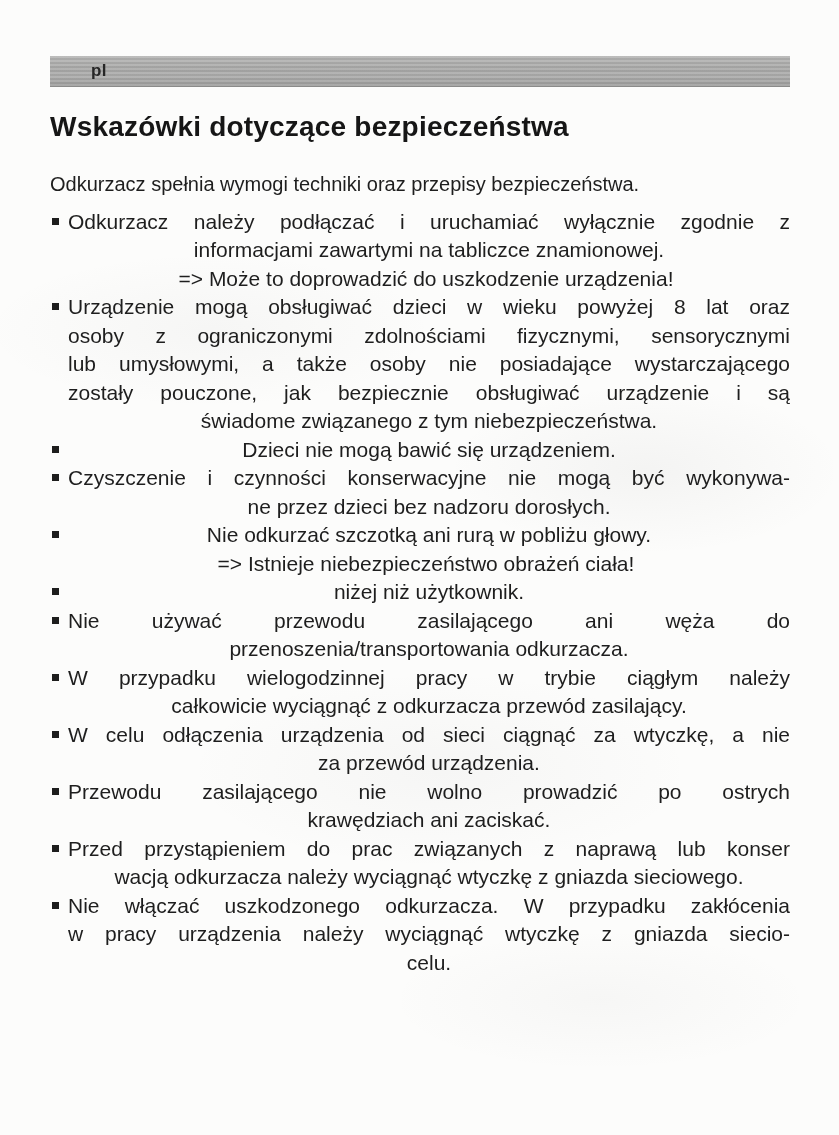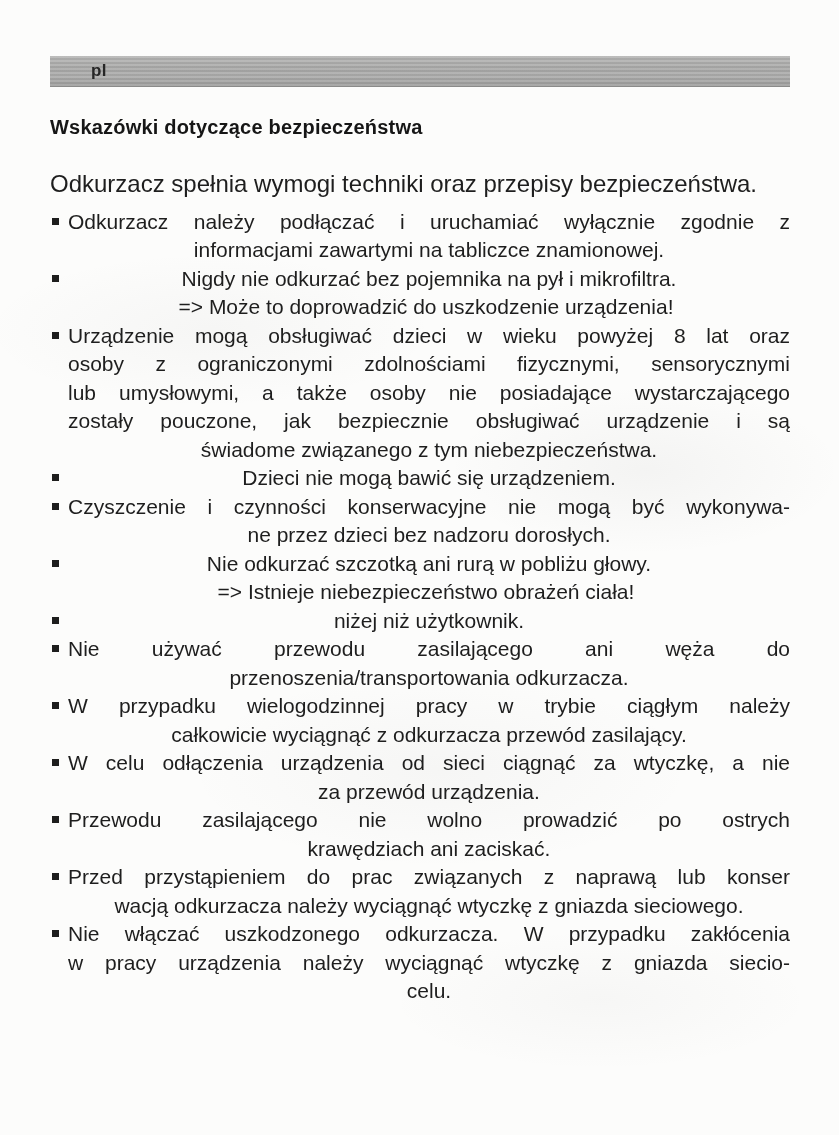--- a/index.html
+++ b/index.html
@@ -38,29 +38,29 @@
   .lang-label {
     font-weight: bold;
     font-size: 17px;
     color: #262626;
     padding-left: 25px;
     letter-spacing: 0.3px;
     margin-left: 16px;
   }
   h1.doc-title {
     margin: 25px 0 0 0;
-    font-size: 20px;
+    font-size: 28px;
     line-height: 30px;
     font-weight: bold;
     color: #161616;
     letter-spacing: 0.2px;
   }
   p.intro {
     margin: 28px 0 0 0;
-    font-size: 24px;
+    font-size: 20px;
     line-height: 28.5px;
     color: #1e1e1e;
   }
   ul.safety-list {
     list-style: none;
     margin: 9px 0 0 0;
     padding: 0;
     font-size: 21px;
     line-height: 28.5px;
     color: #1e1e1e;
@@ -96,24 +96,20 @@
 
   <h1 class="doc-title">Wskazówki dotyczące bezpieczeństwa</h1>
 
   <p class="intro">Odkurzacz spełnia wymogi techniki oraz przepisy bezpieczeństwa.</p>
 
   <ul class="safety-list">
       <li class="item">
         <span class="marker"></span>
         <div class="line just">Odkurzacz należy podłączać i uruchamiać wyłącznie zgodnie z</div>
         <div class="line">informacjami zawartymi na tabliczce znamionowej.</div>
-      </li>
-      <li class="item">
-        <span class="marker"></span>
-        <div class="line">Nigdy nie odkurzać bez pojemnika na pył i mikrofiltra.</div>
       </li>
       <li class="item note">
         <div class="line">=&gt; Może to doprowadzić do uszkodzenie urządzenia!</div>
       </li>
       <li class="item">
         <span class="marker"></span>
         <div class="line just">Urządzenie mogą obsługiwać dzieci w wieku powyżej 8 lat oraz</div>
         <div class="line just">osoby z ograniczonymi zdolnościami fizycznymi, sensorycznymi</div>
         <div class="line just">lub umysłowymi, a także osoby nie posiadające wystarczającego</div>
         <div class="line just">zostały pouczone, jak bezpiecznie obsługiwać urządzenie i są</div>

